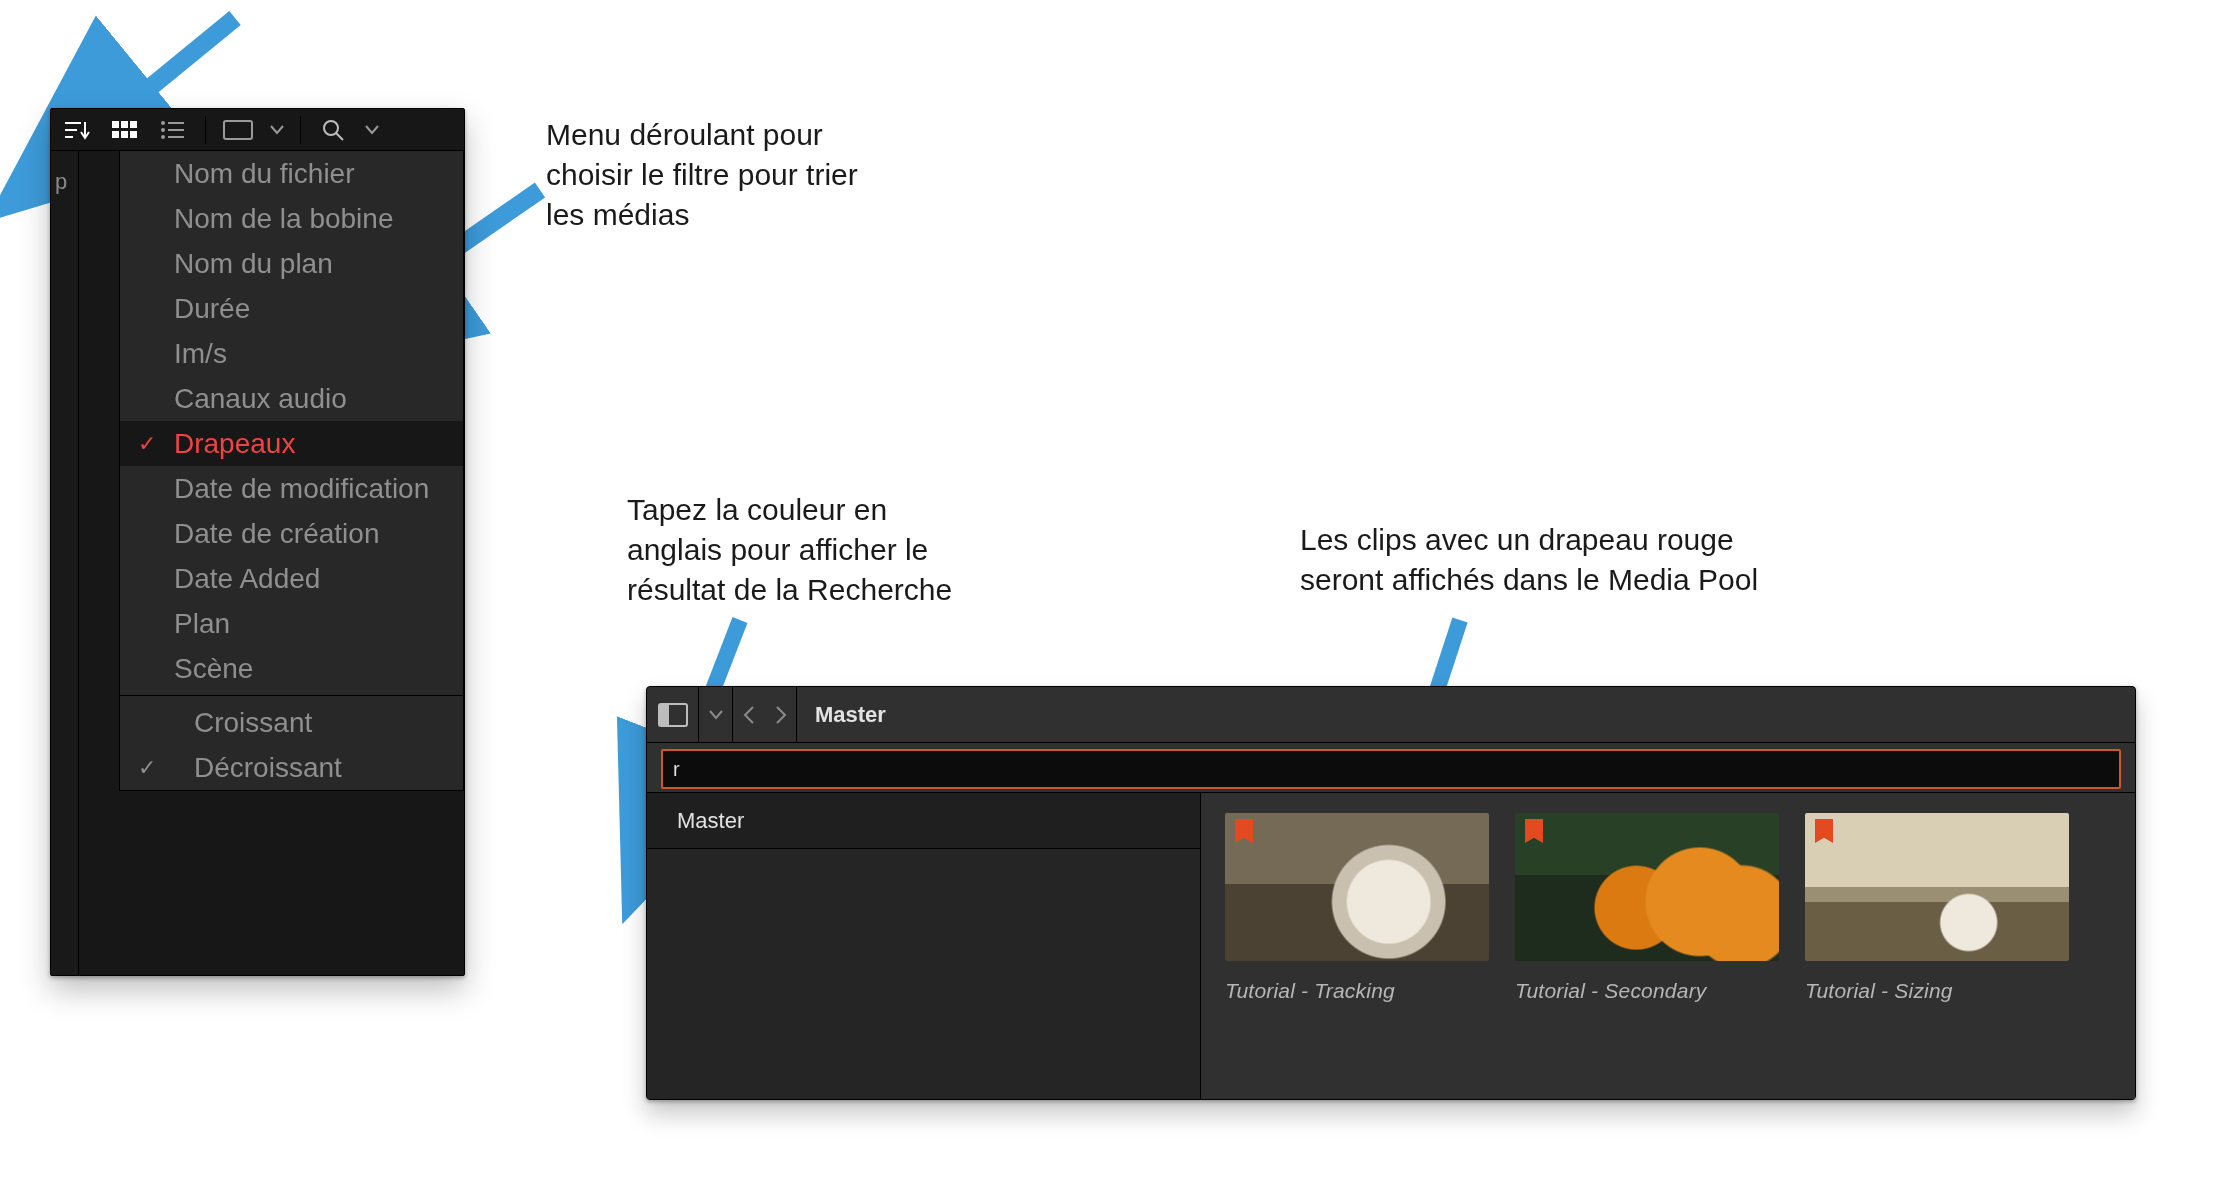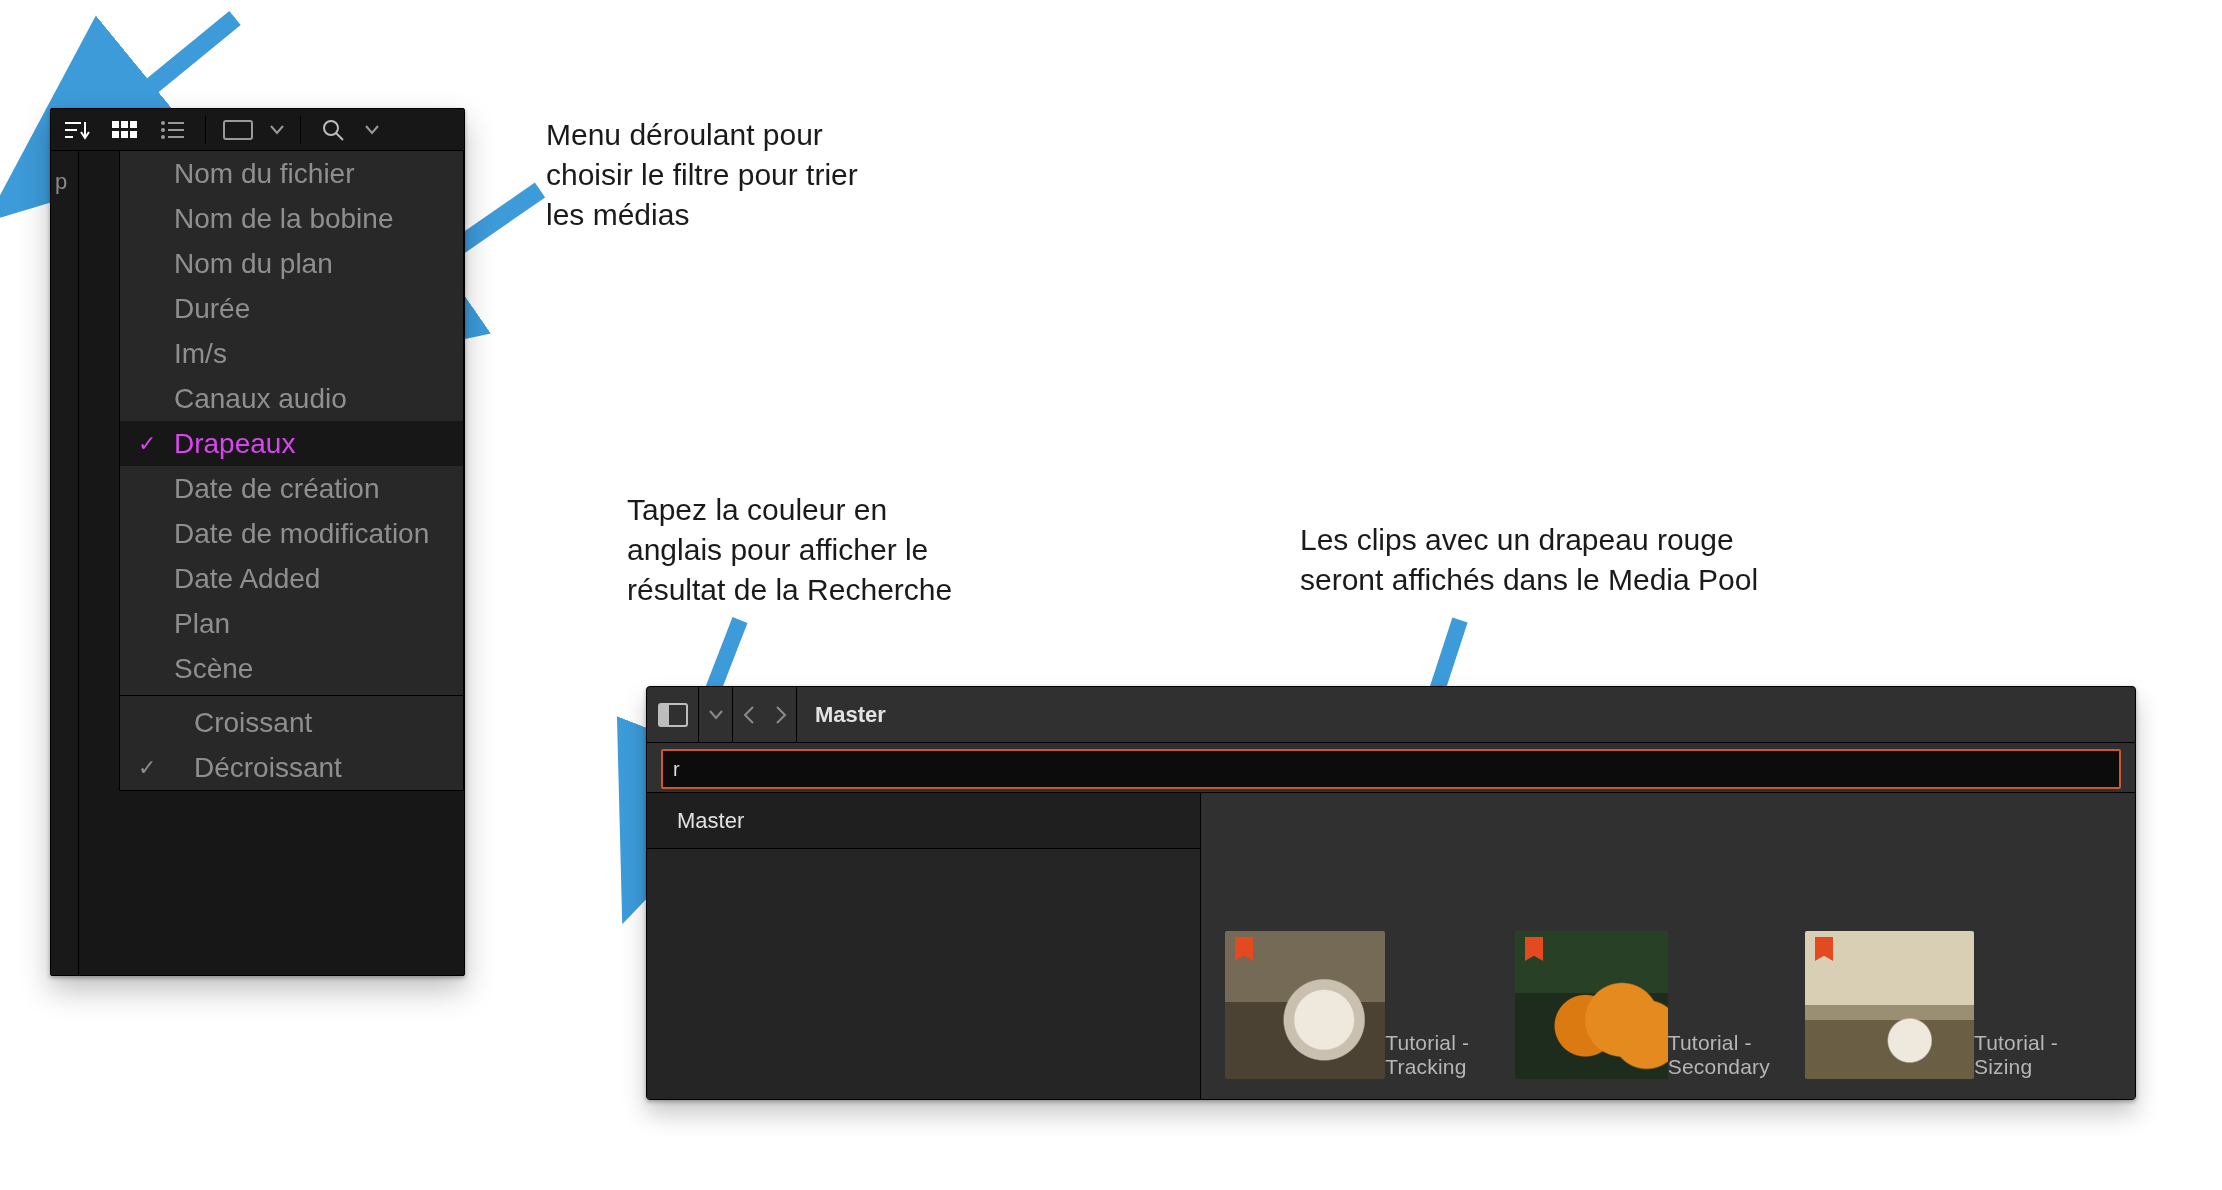--- a/index.html
+++ b/index.html
@@ -19,21 +19,21 @@
   .tb-btn.active{color:#fff;}
   .sidebar-stub{position:absolute;left:0;top:42px;width:28px;height:824px;background:#191919;border-right:1px solid #000;color:#8a8a8a;font-size:22px;padding-top:18px;padding-left:4px;}
   .menu{
     position:absolute;left:68px;top:42px;width:345px;background:#282828;
     border:1px solid #000;border-top:none;
   }
   .menu-item{
     height:45px;display:flex;align-items:center;padding-left:54px;color:#8f8f8f;
     font-size:28px;cursor:pointer;position:relative;
   }
-  .menu-item.selected{background:#171717;color:#d946ef;}
+  .menu-item.selected{background:#171717;color:#ef4444;}
   .menu-item.selected::before,
   .menu-item.checked::before{
     content:"✓";position:absolute;left:18px;font-size:22px;
   }
   .menu-sep{height:1px;background:#000;margin:4px 0;}
   .menu-item.small{padding-left:74px;color:#8f8f8f;}
 
   
   svg{display:block}
 
@@ -49,21 +49,21 @@
   .pr-title{padding-left:18px;color:#e2e2e2;font-size:22px;font-weight:600;}
   .pr-search-row{height:50px;padding:6px 14px;border-bottom:1px solid #000;}
   .pr-search{
     width:100%;height:40px;background:#0c0c0c;border:2px solid #d0572b;border-radius:2px;
     color:#ddd;font-size:20px;padding:0 10px;outline:none;
   }
   .pr-body{display:flex;height:306px;}
   .pr-binlist{width:554px;background:#252525;border-right:1px solid #000;}
   .bin-row{height:56px;background:#1f1f1f;color:#e2e2e2;font-size:22px;display:flex;align-items:center;padding-left:30px;border-bottom:1px solid #000;}
   .pr-clips{flex:1;display:flex;gap:26px;padding:20px 24px;background:#303030;}
-  .clip{width:264px;display:flex;flex-direction:row;align-items:flex-end;}
+  .clip{width:264px;display:flex;flex-direction:column;align-items:flex-start;font-style:italic;}
   .thumb{width:264px;height:148px;border-radius:2px;position:relative;overflow:hidden;background:#555;}
   .flag{
     position:absolute;top:6px;left:10px;width:18px;height:24px;
     background:#e44a1f;clip-path:polygon(0 0,100% 0,100% 100%,50% 78%,0 100%);
   }
   .clip-label{margin-top:18px;color:#b6b6b6;font-size:21px;letter-spacing:.2px;}
 
   
   .thumb.a{background:
      radial-gradient(circle at 62% 60%, #efe9dd 0 22%, transparent 23%),
@@ -206,22 +206,22 @@
 
   <div class="menu">
     <div id="menu-items">
         <div class="menu-item">Nom du fichier</div>
         <div class="menu-item">Nom de la bobine</div>
         <div class="menu-item">Nom du plan</div>
         <div class="menu-item">Durée</div>
         <div class="menu-item">Im/s</div>
         <div class="menu-item">Canaux audio</div>
         <div class="menu-item selected">Drapeaux</div>
+        <div class="menu-item">Date de modification</div>
         <div class="menu-item">Date de création</div>
-        <div class="menu-item">Date de modification</div>
         <div class="menu-item">Date Added</div>
         <div class="menu-item">Plan</div>
         <div class="menu-item">Scène</div>
       </div>
     <div class="menu-sep"></div>
     <div id="menu-order">
         <div class="menu-item small">Croissant</div>
         <div class="menu-item small checked">Décroissant</div>
       </div>
   </div>

